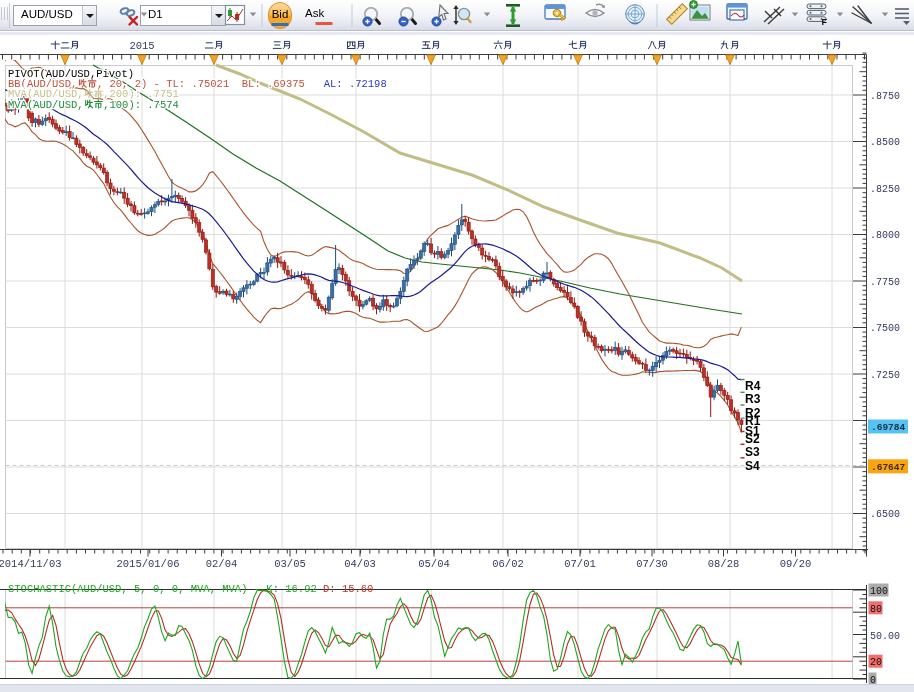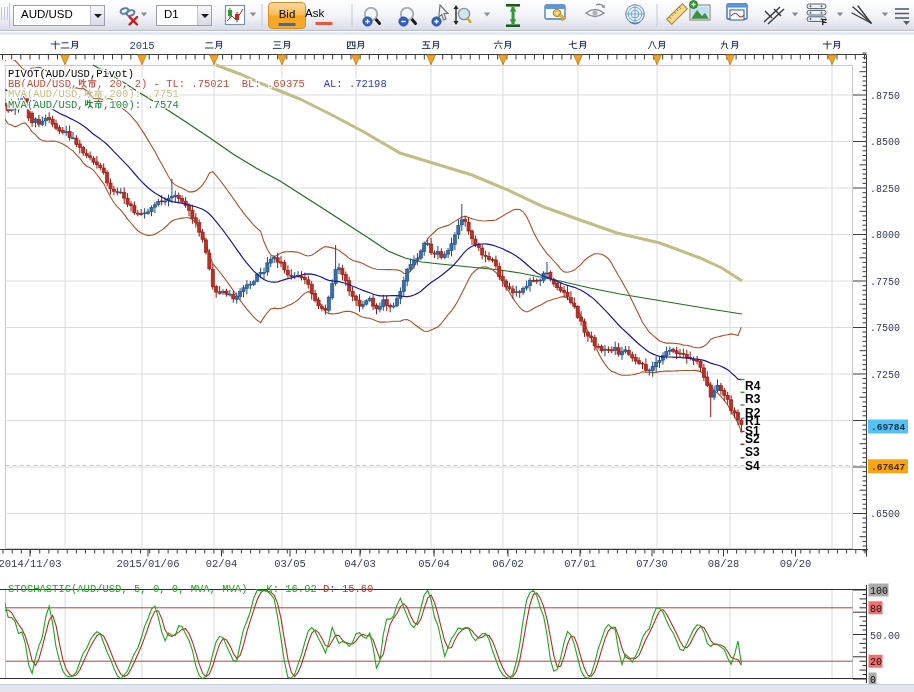--- a/index.html
+++ b/index.html
@@ -3,38 +3,38 @@
 *{margin:0;padding:0;box-sizing:border-box}
 html,body{width:914px;height:692px;overflow:hidden;background:#fff;font-family:"Liberation Sans",sans-serif}
 #page{position:relative;width:914px;height:692px}
 #toolbar{position:absolute;left:0;top:0;width:914px;height:31px;background:linear-gradient(#ffffff,#f2f3f7 55%,#dfe2ec 90%,#d8dbe7);border-bottom:1px solid #b9bdd0}
 .grip{position:absolute;left:1px;top:7px;width:7px;height:13px;background:repeating-linear-gradient(90deg,#c4c8d4 0 1px,transparent 1px 3px)}
 .tbsep{position:absolute;top:3px;height:25px;width:1px;background:#c6cad6}
 .combo{position:absolute;top:5px;height:21px;background:#fff;border:1px solid #9aa0b0}
 .cbtxt{position:absolute;left:7px;top:2px;font-size:11.5px;color:#000}
 .cbarr{position:absolute;right:0;top:0;width:14px;height:19px;background:linear-gradient(#f8f8fb,#d8dae4);border-left:1px solid #c0c4d0}
 .cbarr:after{content:"";position:absolute;left:3px;top:8px;border-left:4px solid transparent;border-right:4px solid transparent;border-top:4px solid #1a1a1a}
-#bid{position:absolute;left:268px;top:2px;width:38px;height:27px;background:linear-gradient(#fbd9a0,#f8bc55 48%,#f5a623 52%,#f6a92d);border:1px solid #d98c28;border-radius:4px;text-align:center;font-size:11.5px;color:#000;padding-top:5px}
+#bid{position:absolute;left:268px;top:2px;width:24px;height:27px;background:linear-gradient(#fbd9a0,#f8bc55 48%,#f5a623 52%,#f6a92d);border:1px solid #d98c28;border-radius:12px;text-align:center;font-size:11.5px;color:#000;padding-top:5px}
 #ask{position:absolute;left:305px;top:2px;width:38px;height:27px;font-size:11.5px;color:#000;padding-top:5px}
 .ul{position:absolute;left:50%;transform:translateX(-50%);top:20px;width:17px;height:3px}
 #chartbg{position:absolute;left:0;top:32px;width:914px;height:651px;background:#fff}
 #topstrip{position:absolute;left:0;top:32px;width:914px;height:3px;background:#e8eaf2}
 #botstrip{position:absolute;left:0;top:684px;width:914px;height:8px;background:#e2e4ee;border-top:1px solid #cdd0de}
 svg text{dominant-baseline:alphabetic}
 </style></head><body>
 <div id="page">
 <div id="chartbg"></div>
 <div id="toolbar">
 <div class="grip"></div>
       <div class="tbsep" style="left:9px"></div>
-<div class="combo" style="left:13px;width:92px">
+<div class="combo" style="left:13px;width:84px">
         <span class="cbtxt">AUD/USD</span>
         <span class="cbarr"></span>
       </div>
-<div class="combo" style="left:156px;width:56px">
+<div class="combo" style="left:140px;width:86px">
         <span class="cbtxt">D1</span>
         <span class="cbarr"></span>
       </div>
 <div id="bid">Bid<div class="ul" style="background:#2d6fc0"></div></div>
 <div id="ask">Ask<div class="ul" style="background:#e8573c"></div></div>
 <svg width="914" height="32" style="position:absolute;left:0;top:0">
         <g transform="translate(371,4)">
           <g transform="translate(0,0)">
 <line x1="3" y1="13" x2="8.5" y2="19.5" stroke="#1c1c1c" stroke-width="3" stroke-linecap="round"></line>
 <circle cx="0" cy="10" r="6.2" fill="#f4f6f8" stroke="#8a8f96" stroke-width="1.6"></circle>

